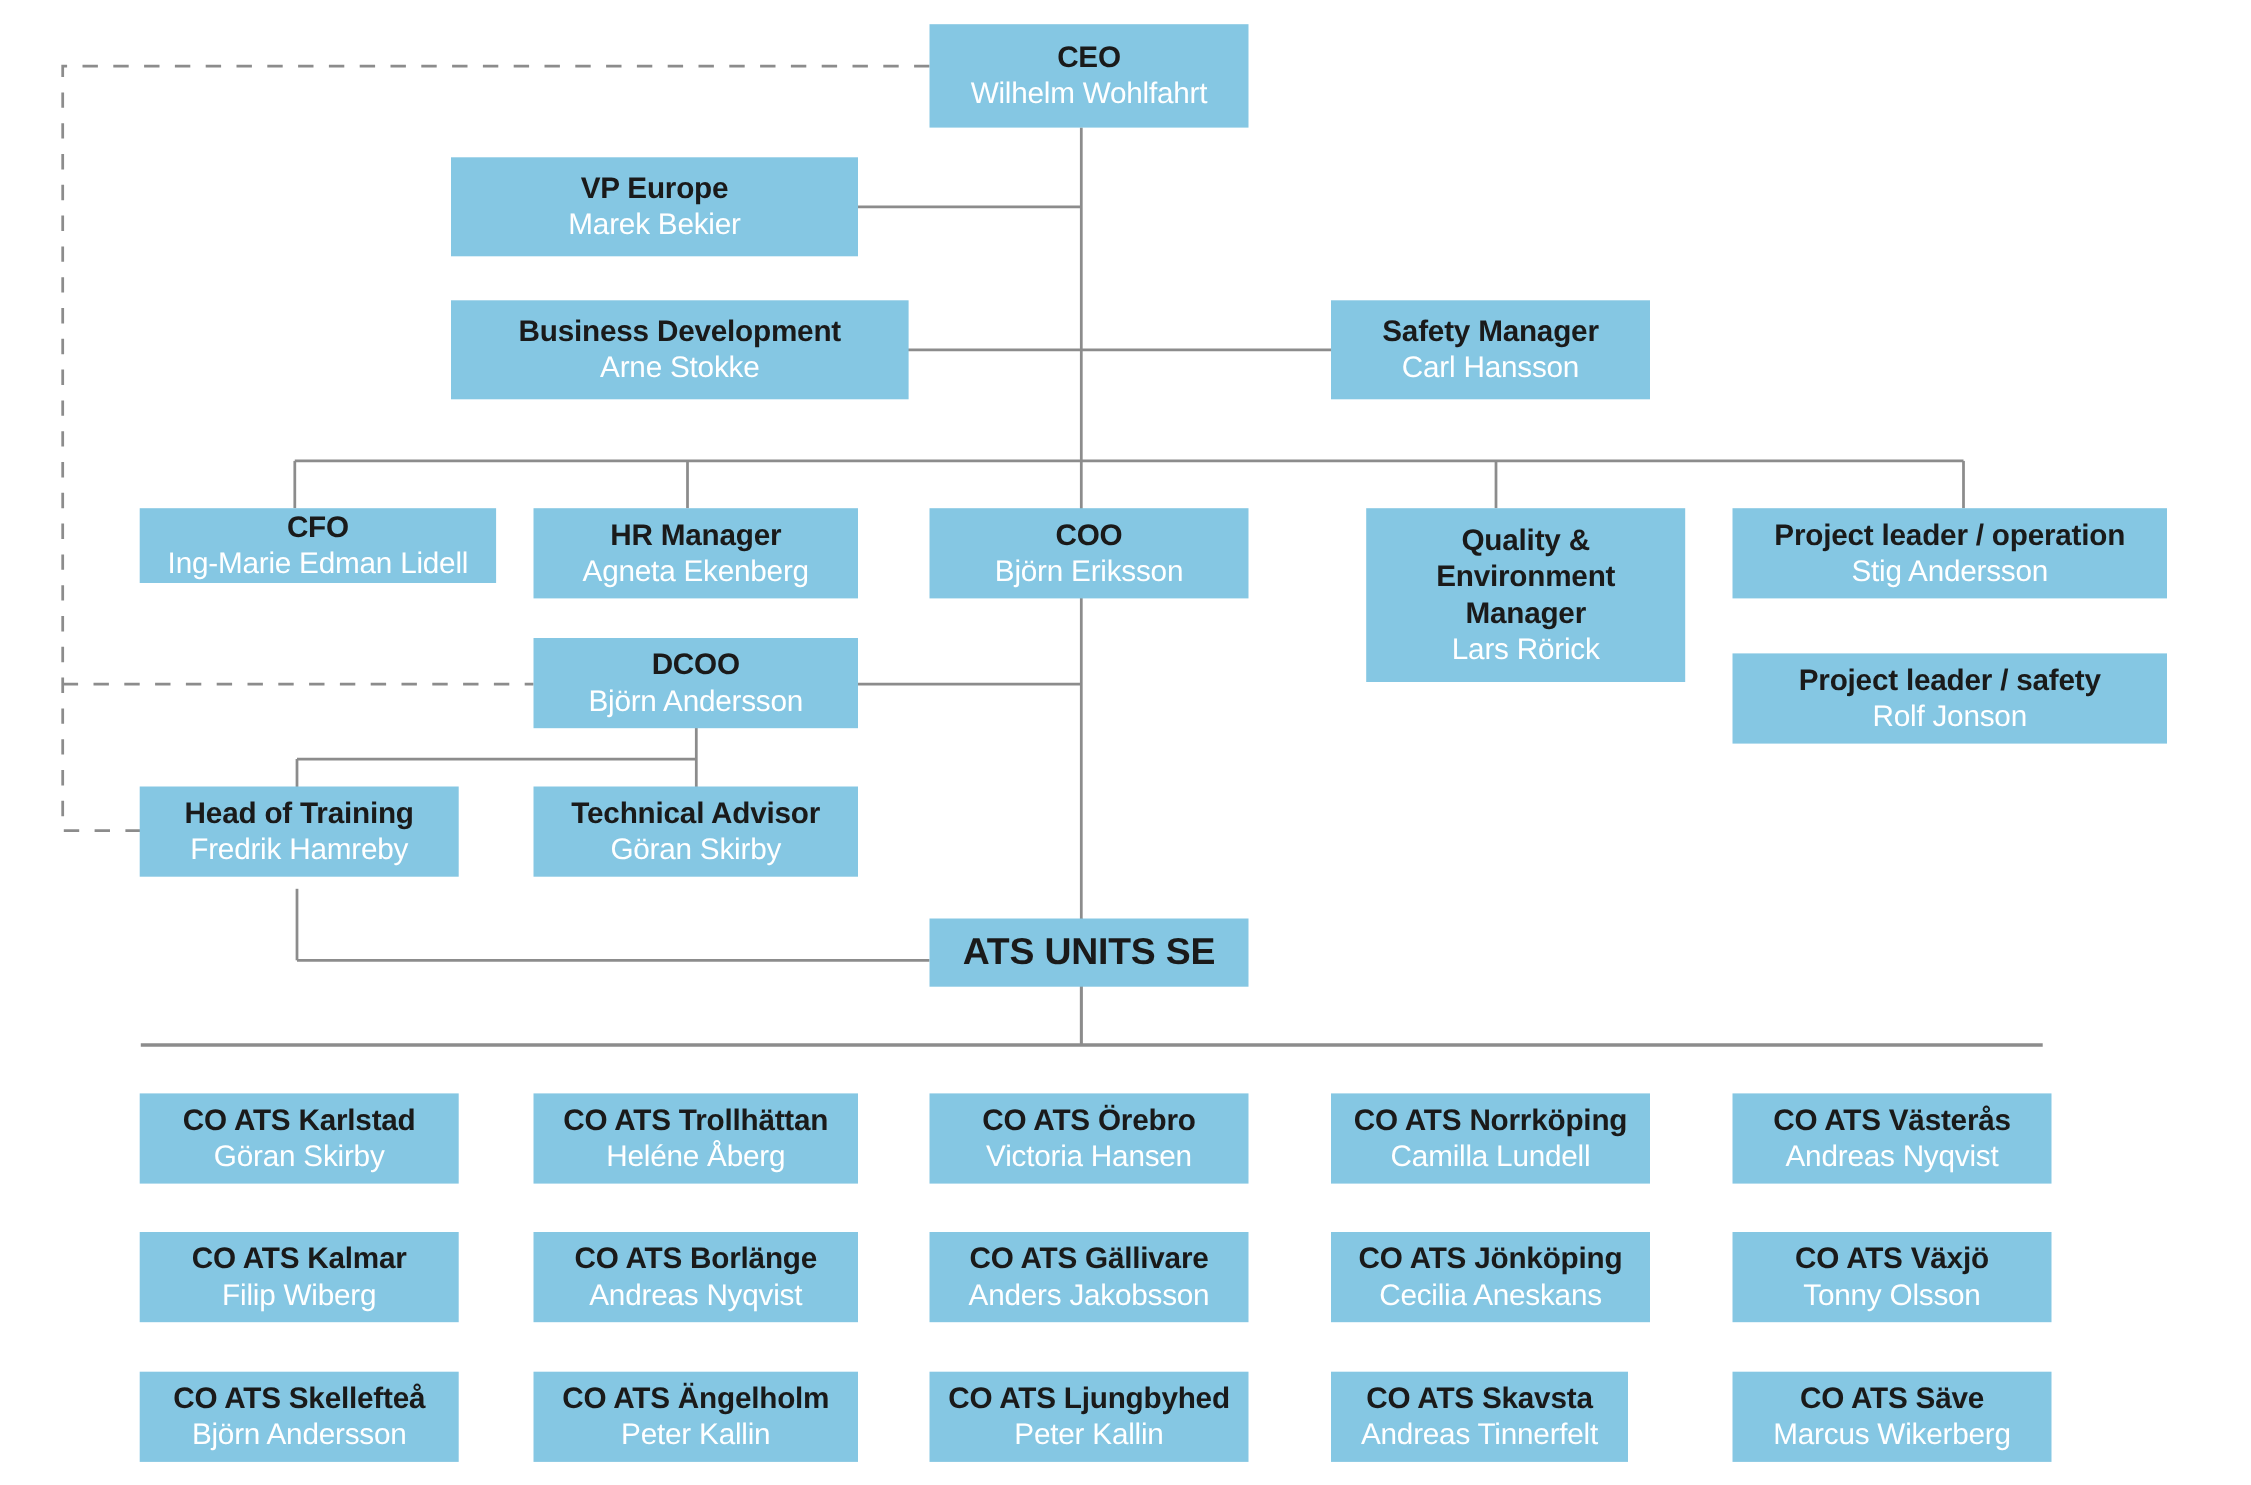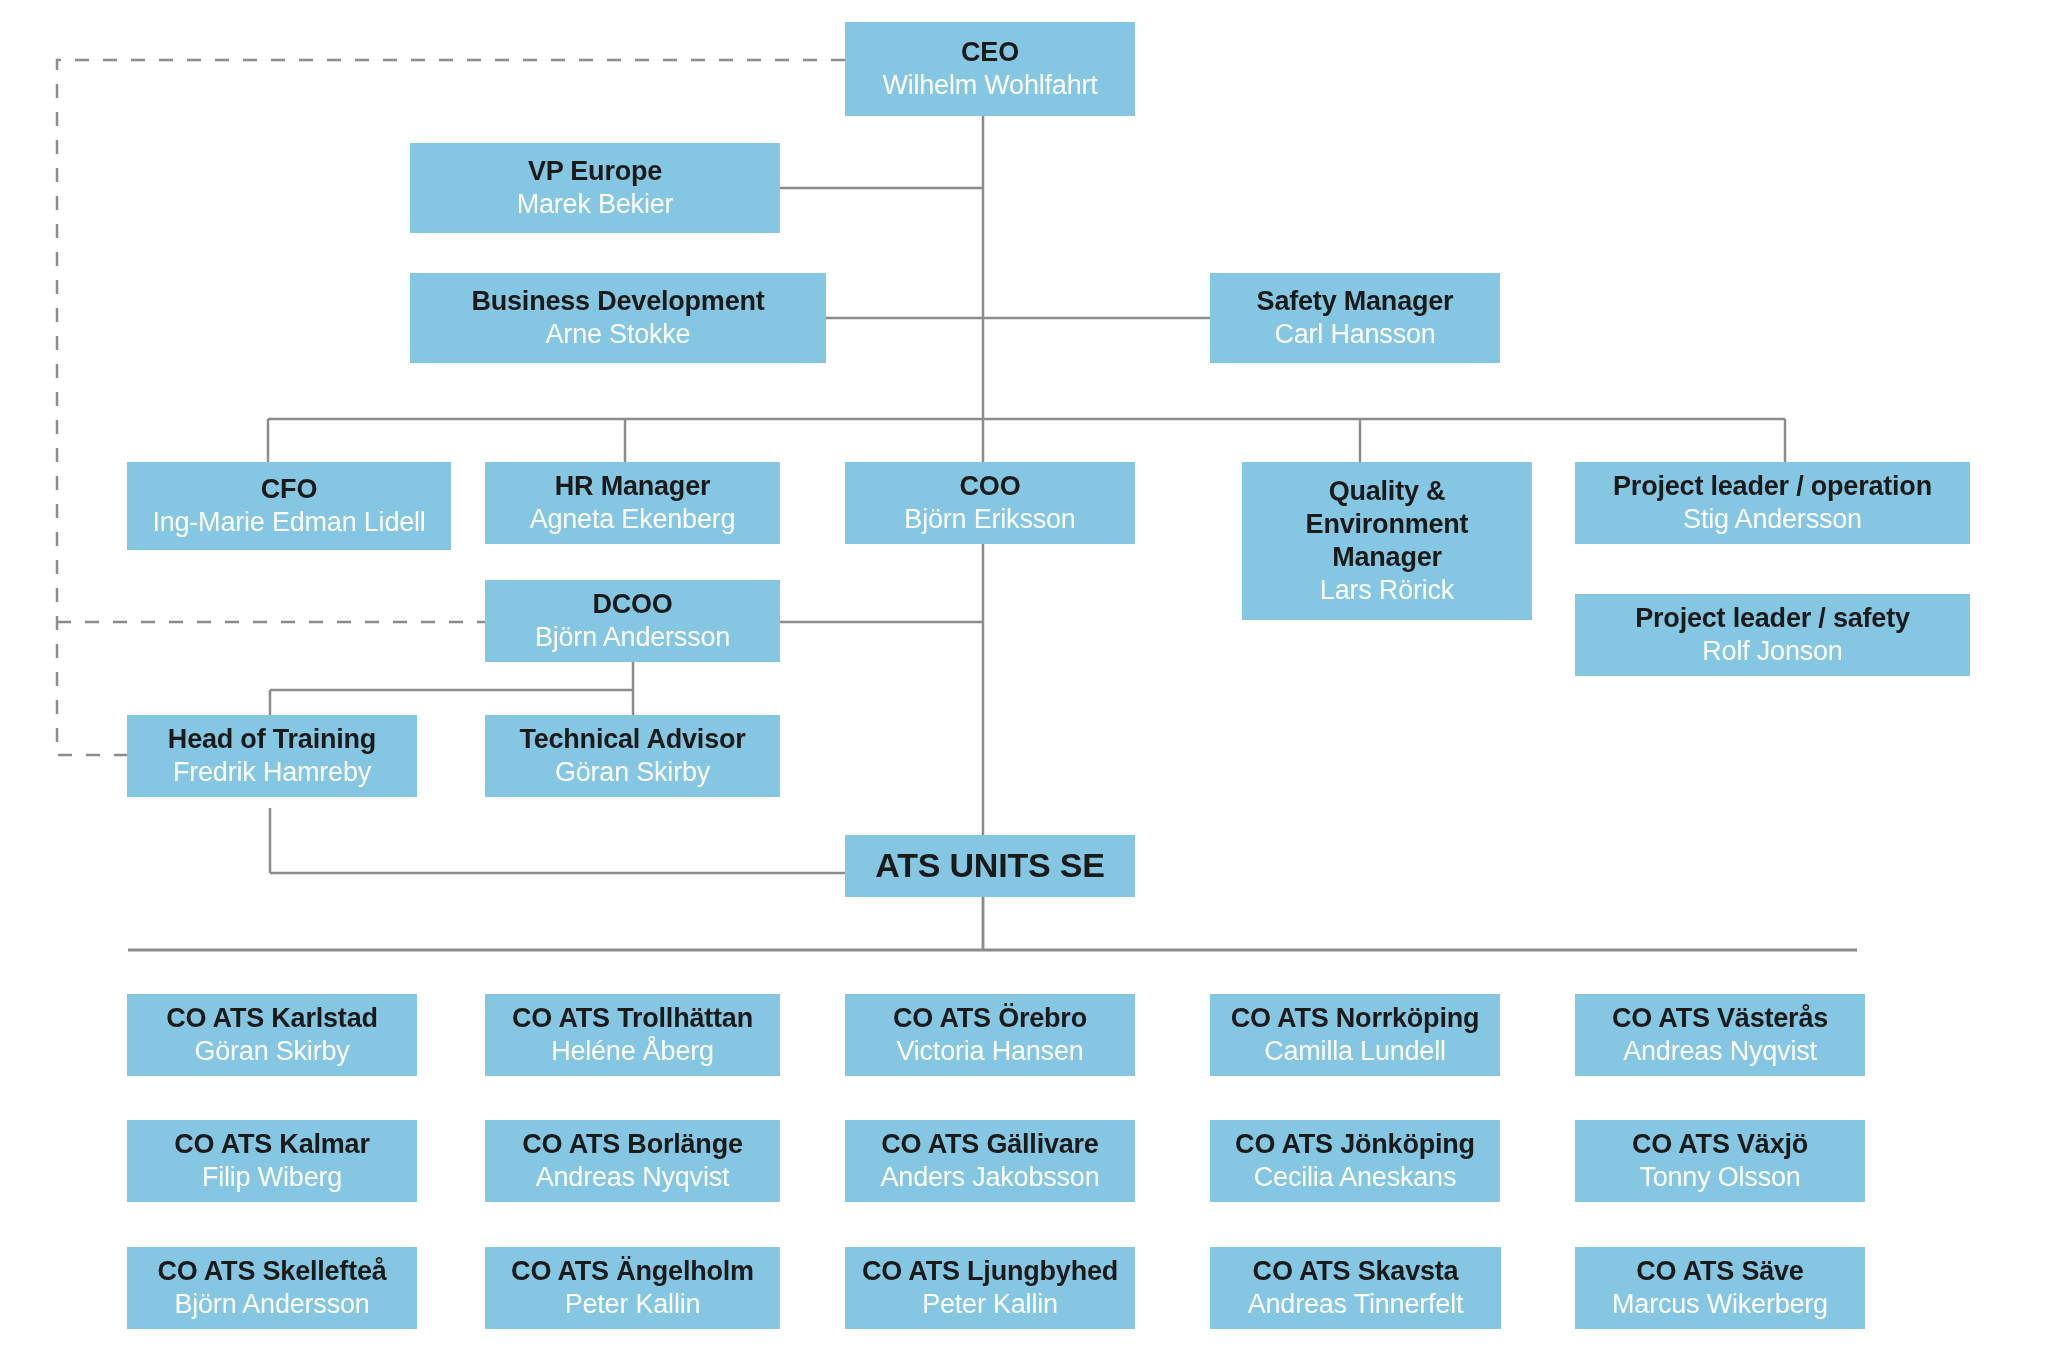--- a/index.html
+++ b/index.html
@@ -112,21 +112,21 @@
   <div class="node" style="left:410px; top:273px; width:416px; height:90px;">
     <div class="title">Business Development</div>
     <div class="person">Arne Stokke</div>
   </div>
 
   <div class="node" style="left:1210px; top:273px; width:290px; height:90px;">
     <div class="title">Safety Manager</div>
     <div class="person">Carl Hansson</div>
   </div>
 
-  <div class="node" style="left:127px; top:462px; width:324px; height:88px;">
+  <div class="node" style="left:127px; top:462px; width:324px; height:68px;">
     <div class="title">CFO</div>
     <div class="person">Ing-Marie Edman Lidell</div>
   </div>
 
   <div class="node" style="left:485px; top:462px; width:295px; height:82px;">
     <div class="title">HR Manager</div>
     <div class="person">Agneta Ekenberg</div>
   </div>
 
   <div class="node" style="left:845px; top:462px; width:290px; height:82px;">
@@ -214,21 +214,21 @@
         <div class="person">Björn Andersson</div>
       </div>
       <div class="node" style="left: 485px; top: 1247px; width: 295px; height: 82px;">
         <div class="title">CO ATS Ängelholm</div>
         <div class="person">Peter Kallin</div>
       </div>
       <div class="node" style="left: 845px; top: 1247px; width: 290px; height: 82px;">
         <div class="title">CO ATS Ljungbyhed</div>
         <div class="person">Peter Kallin</div>
       </div>
-      <div class="node" style="left: 1210px; top: 1247px; width: 291px; height: 82px; text-align: center;">
+      <div class="node" style="left: 1210px; top: 1247px; width: 270px; height: 82px; text-align: center;">
         <div class="title">CO ATS Skavsta</div>
         <div class="person">Andreas Tinnerfelt</div>
       </div>
       <div class="node" style="left: 1575px; top: 1247px; width: 290px; height: 82px;">
         <div class="title">CO ATS Säve</div>
         <div class="person">Marcus Wikerberg</div>
       </div>
     </div>
 
 </div>

